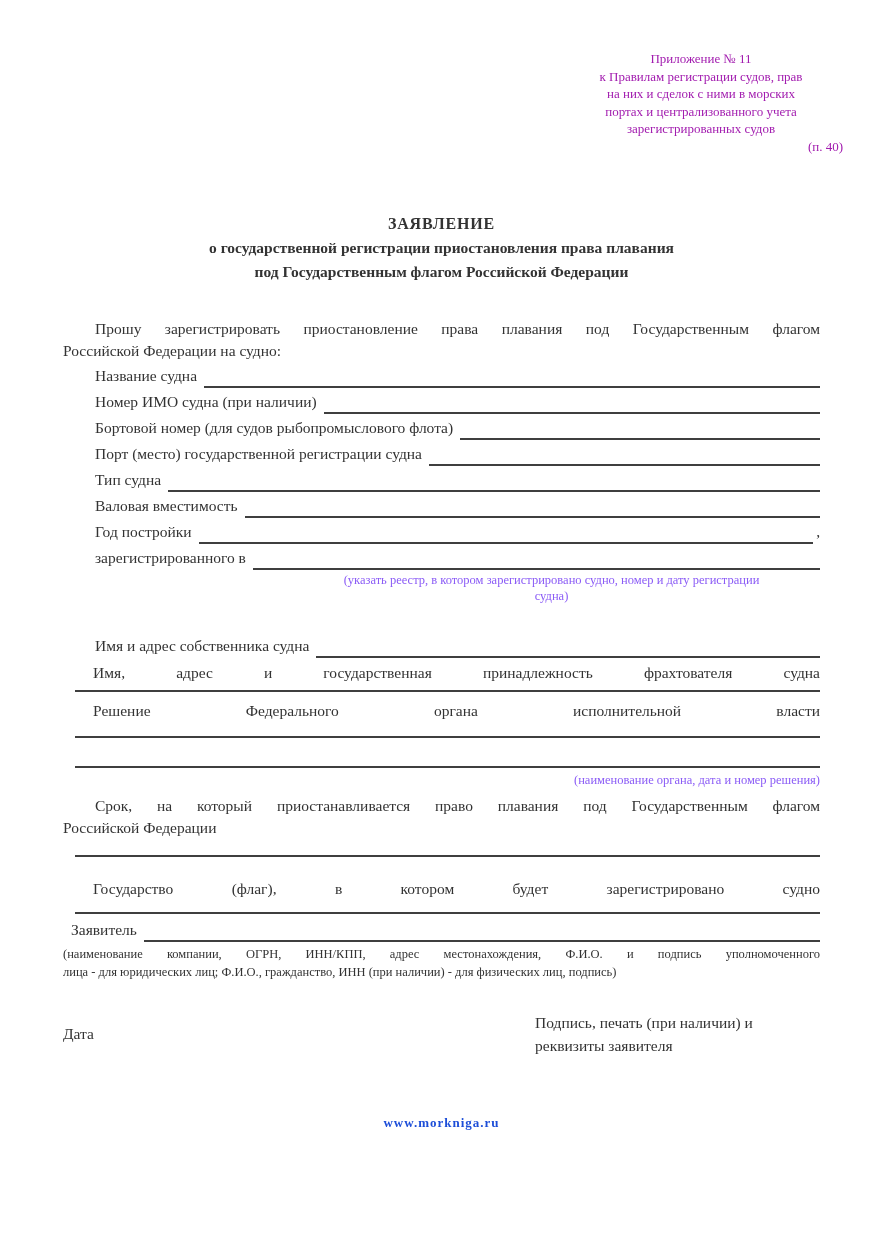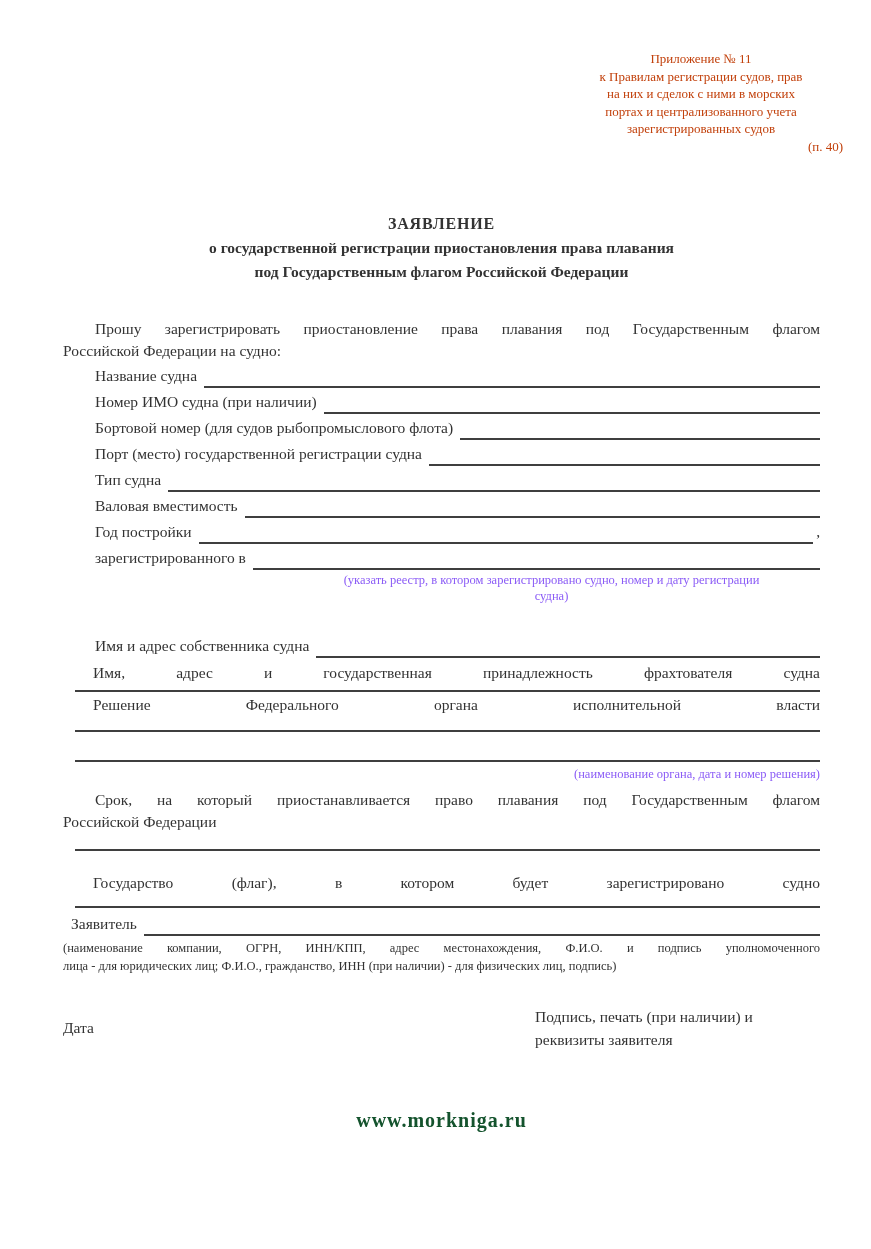--- a/index.html
+++ b/index.html
@@ -15,21 +15,21 @@
   }
   
   .annex {
     position: absolute;
     top: 50px;
     right: 24px;
     width: 292px;
     font-size: 13px;
     line-height: 17.5px;
     text-align: center;
-    color: #c2410c;
+    color: #a21caf;
   }
   .annex .annex-last { text-align: right; padding-right: 4px; }
 
   .content {
     position: absolute;
     left: 63px;
     top: 212px;
     width: 757px;
   }
   .title-block { text-align: center; font-weight: bold; line-height: 24px; }
@@ -49,41 +49,41 @@
   .small-caption { font-size: 12.5px; line-height: 15.5px; color: #8b5cf6; }
   .registry-caption { margin-left: 220px; width: 537px; text-align: center; margin-top: 3px; }
   .center-caption { text-align: right; margin-top: 5px; }
 
   .jheading { text-align: justify; text-align-last: justify; line-height: 26px; padding-left: 30px; }
   .rule { border-top: 2px solid #3f3f3f; margin-left: 12px; height: 0; }
 
   .owner-row { margin-top: 28px; }
   .charterer { margin-top: 2px; }
   .rule-1 { margin-top: 4px; }
-  .decision { }
+  .decision { margin-top: 6px; }
   .rule-2 { margin-top: 12px; }
   .rule-3 { margin-top: 28px; }
   .term-para { margin-top: 6px; line-height: 22px; }
   .rule-4 { margin-top: 16px; }
   .state { margin-top: 19px; }
   .rule-5 { margin-top: 10px; }
   .applicant-row { margin-top: 2px; }
   .applicant-caption { margin-top: 3px; font-size: 12.5px; line-height: 18px; }
   .applicant-caption .fj { text-align: justify; text-align-last: justify; }
 
   .footer { margin-top: 30px; display: flex; justify-content: space-between; align-items: center; line-height: 23px; }
   .footer .sig-block { width: 285px; }
 
   .watermark {
     margin-top: 58px;
     text-align: center;
     font-weight: bold;
-    font-size: 20px;
+    font-size: 13px;
     letter-spacing: 1px;
-    color: #14532d;
+    color: #1d4ed8;
   }
 </style>
 </head>
 <body>
 
 <div class="page">
 
   <div class="annex">
     <div>Приложение № 11</div>
     <div>к Правилам регистрации судов, прав</div>

